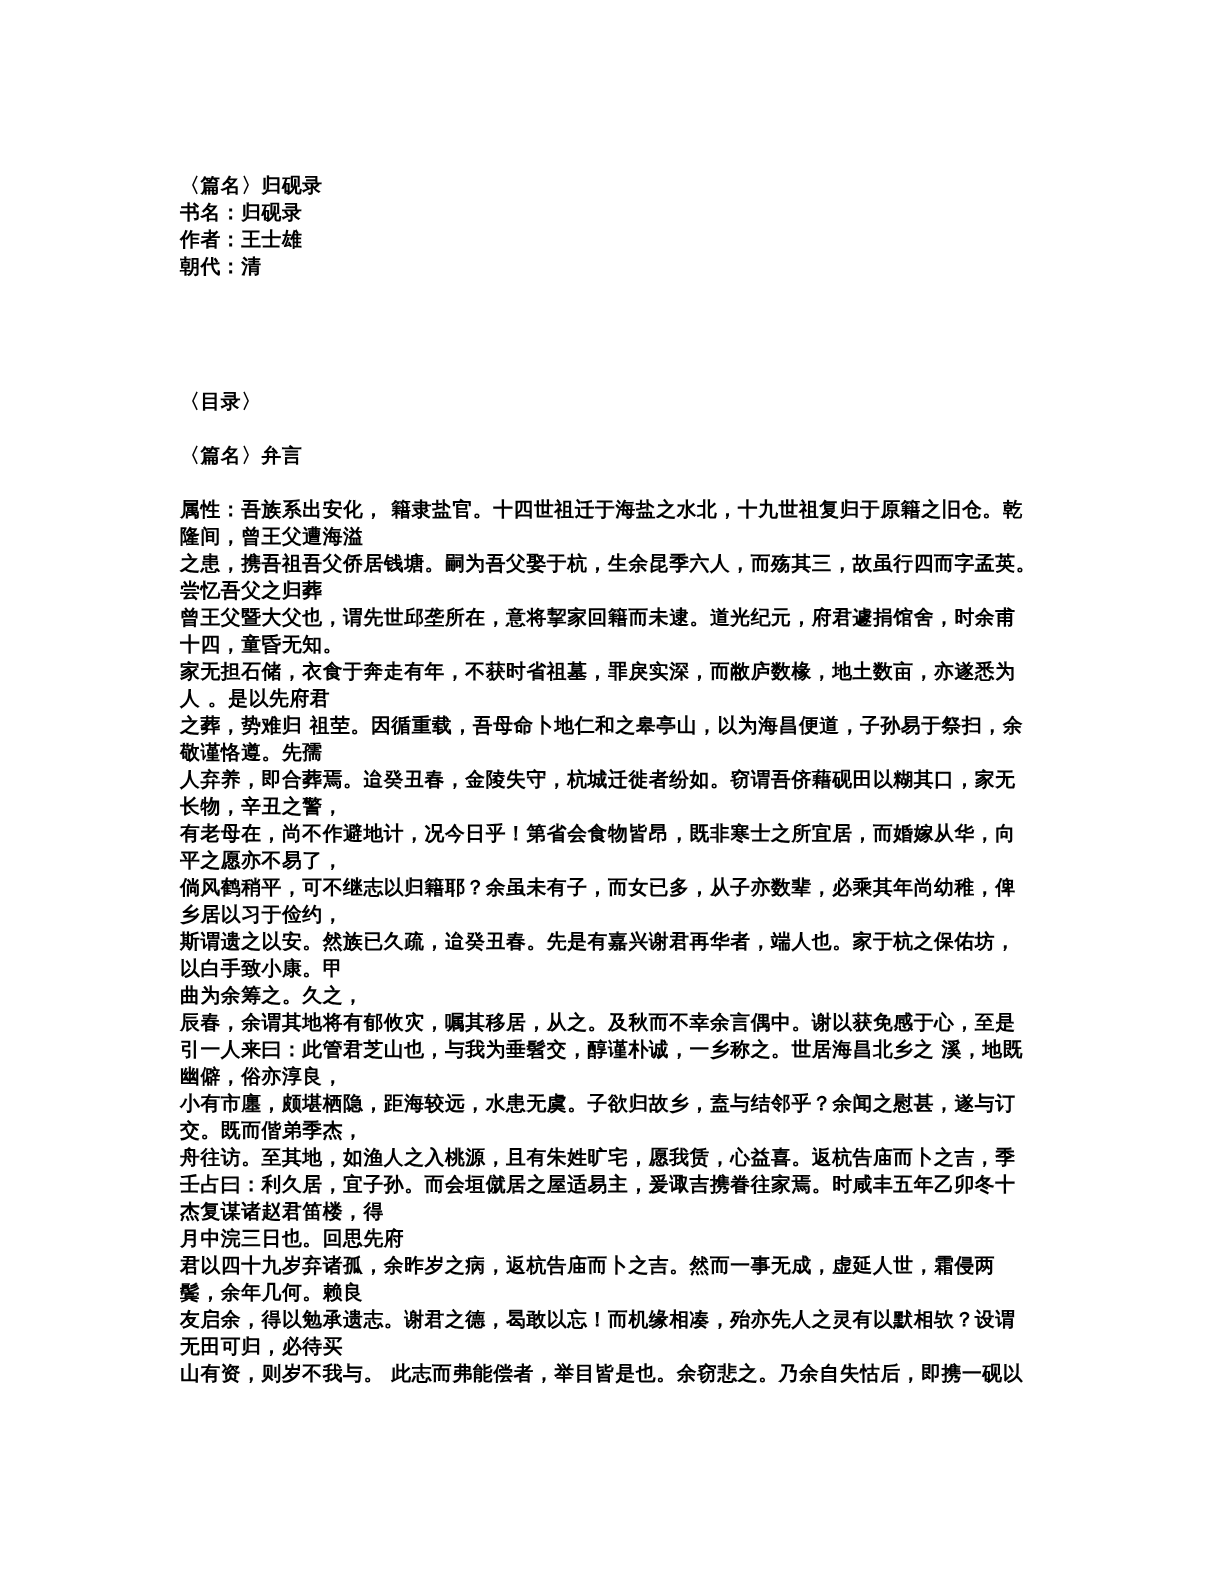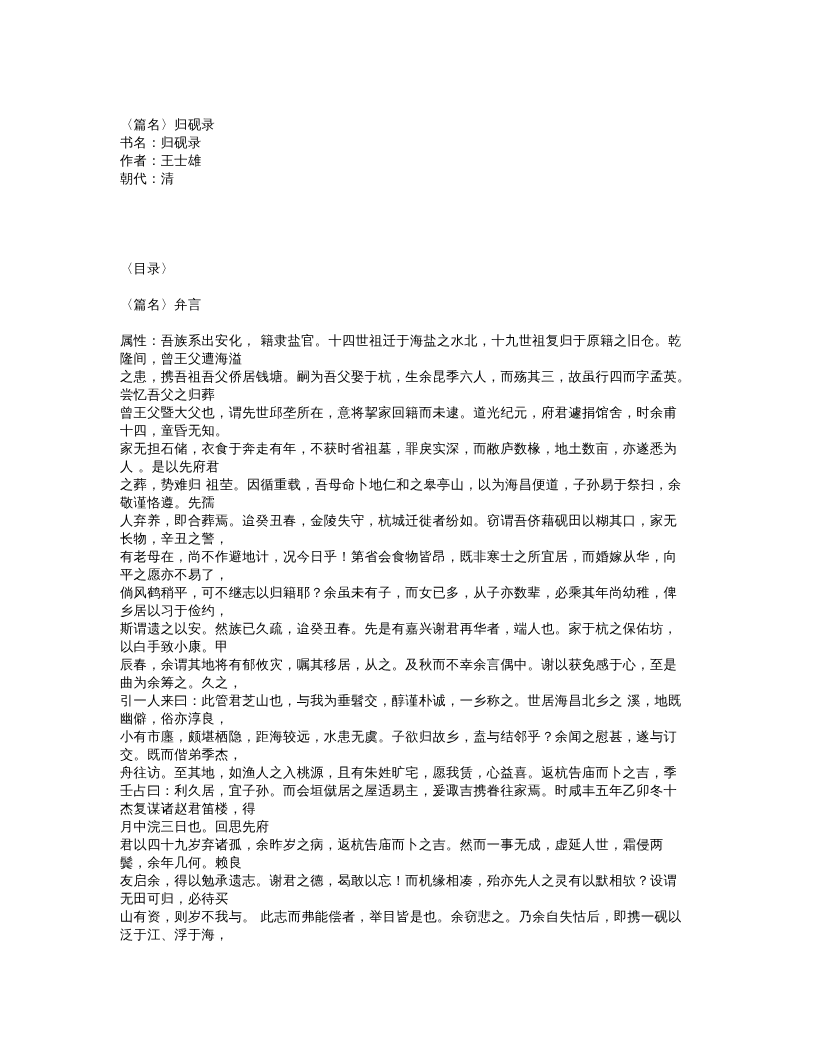--- a/index.html
+++ b/index.html
@@ -1,18 +1,18 @@
 <!DOCTYPE html>
 <html><head>
 <meta charset="utf-8">
 <style>
   html, body { margin: 0; padding: 0; background: #ffffff; }
   body { width: 816px; height: 1056px; position: relative; overflow: hidden;
          font-family: "DejaVu Serif", "Liberation Serif", serif; color: #000; }
-  .page { position: absolute; left: 120px; top: 116px; width: 592px; }
+  .page { position: absolute; left: 120px; top: 116px; width: 592px; font-weight: bold; }
   .line { font-size: 13.2px; line-height: 18px; height: 18px; white-space: nowrap; letter-spacing: 0.4px; }
   .gap1 { height: 18px; }
   .gap3 { height: 54px; }
   .para .line { white-space: nowrap; }
 </style>
 </head>
 <body>
 
 <div class="page">
   <div class="line">〈篇名〉归砚录</div>
@@ -40,30 +40,29 @@
       <div class="line">之葬，势难归 祖茔。因循重载，吾母命卜地仁和之皋亭山，以为海昌便道，子孙易于祭扫，余</div>
       <div class="line">敬谨恪遵。先孺</div>
       <div class="line">人弃养，即合葬焉。迨癸丑春，金陵失守，杭城迁徙者纷如。窃谓吾侪藉砚田以糊其口，家无</div>
       <div class="line">长物，辛丑之警，</div>
       <div class="line">有老母在，尚不作避地计，况今日乎！第省会食物皆昂，既非寒士之所宜居，而婚嫁从华，向</div>
       <div class="line">平之愿亦不易了，</div>
       <div class="line">倘风鹤稍平，可不继志以归籍耶？余虽未有子，而女已多，从子亦数辈，必乘其年尚幼稚，俾</div>
       <div class="line">乡居以习于俭约，</div>
       <div class="line">斯谓遗之以安。然族已久疏，迨癸丑春。先是有嘉兴谢君再华者，端人也。家于杭之保佑坊，</div>
       <div class="line">以白手致小康。甲</div>
+      <div class="line">曲为余筹之。久之，</div>
       <div class="line">辰春，余谓其地将有郁攸灾，嘱其移居，从之。及秋而不幸余言偶中。谢以获免感于心，至是</div>
-      <div class="line">曲为余筹之。久之，</div>
       <div class="line">引一人来曰：此管君芝山也，与我为垂髫交，醇谨朴诚，一乡称之。世居海昌北乡之 溪，地既</div>
       <div class="line">幽僻，俗亦淳良，</div>
       <div class="line">小有市廛，颇堪栖隐，距海较远，水患无虞。子欲归故乡，盍与结邻乎？余闻之慰甚，遂与订</div>
       <div class="line">交。既而偕弟季杰，</div>
       <div class="line">舟往访。至其地，如渔人之入桃源，且有朱姓旷宅，愿我赁，心益喜。返杭告庙而卜之吉，季</div>
       <div class="line">壬占曰：利久居，宜子孙。而会垣僦居之屋适易主，爰诹吉携眷往家焉。时咸丰五年乙卯冬十</div>
       <div class="line">杰复谋诸赵君笛楼，得</div>
       <div class="line">月中浣三日也。回思先府</div>
       <div class="line">君以四十九岁弃诸孤，余昨岁之病，返杭告庙而卜之吉。然而一事无成，虚延人世，霜侵两</div>
       <div class="line">鬓，余年几何。赖良</div>
       <div class="line">友启余，得以勉承遗志。谢君之德，曷敢以忘！而机缘相凑，殆亦先人之灵有以默相欤？设谓</div>
       <div class="line">无田可归，必待买</div>
       <div class="line">山有资，则岁不我与。 此志而弗能偿者，举目皆是也。余窃悲之。乃余自失怙后，即携一砚以</div>
-      <div class="line">泛于江、浮于海，</div>
     </div>
 </div>
 
 </body></html>

